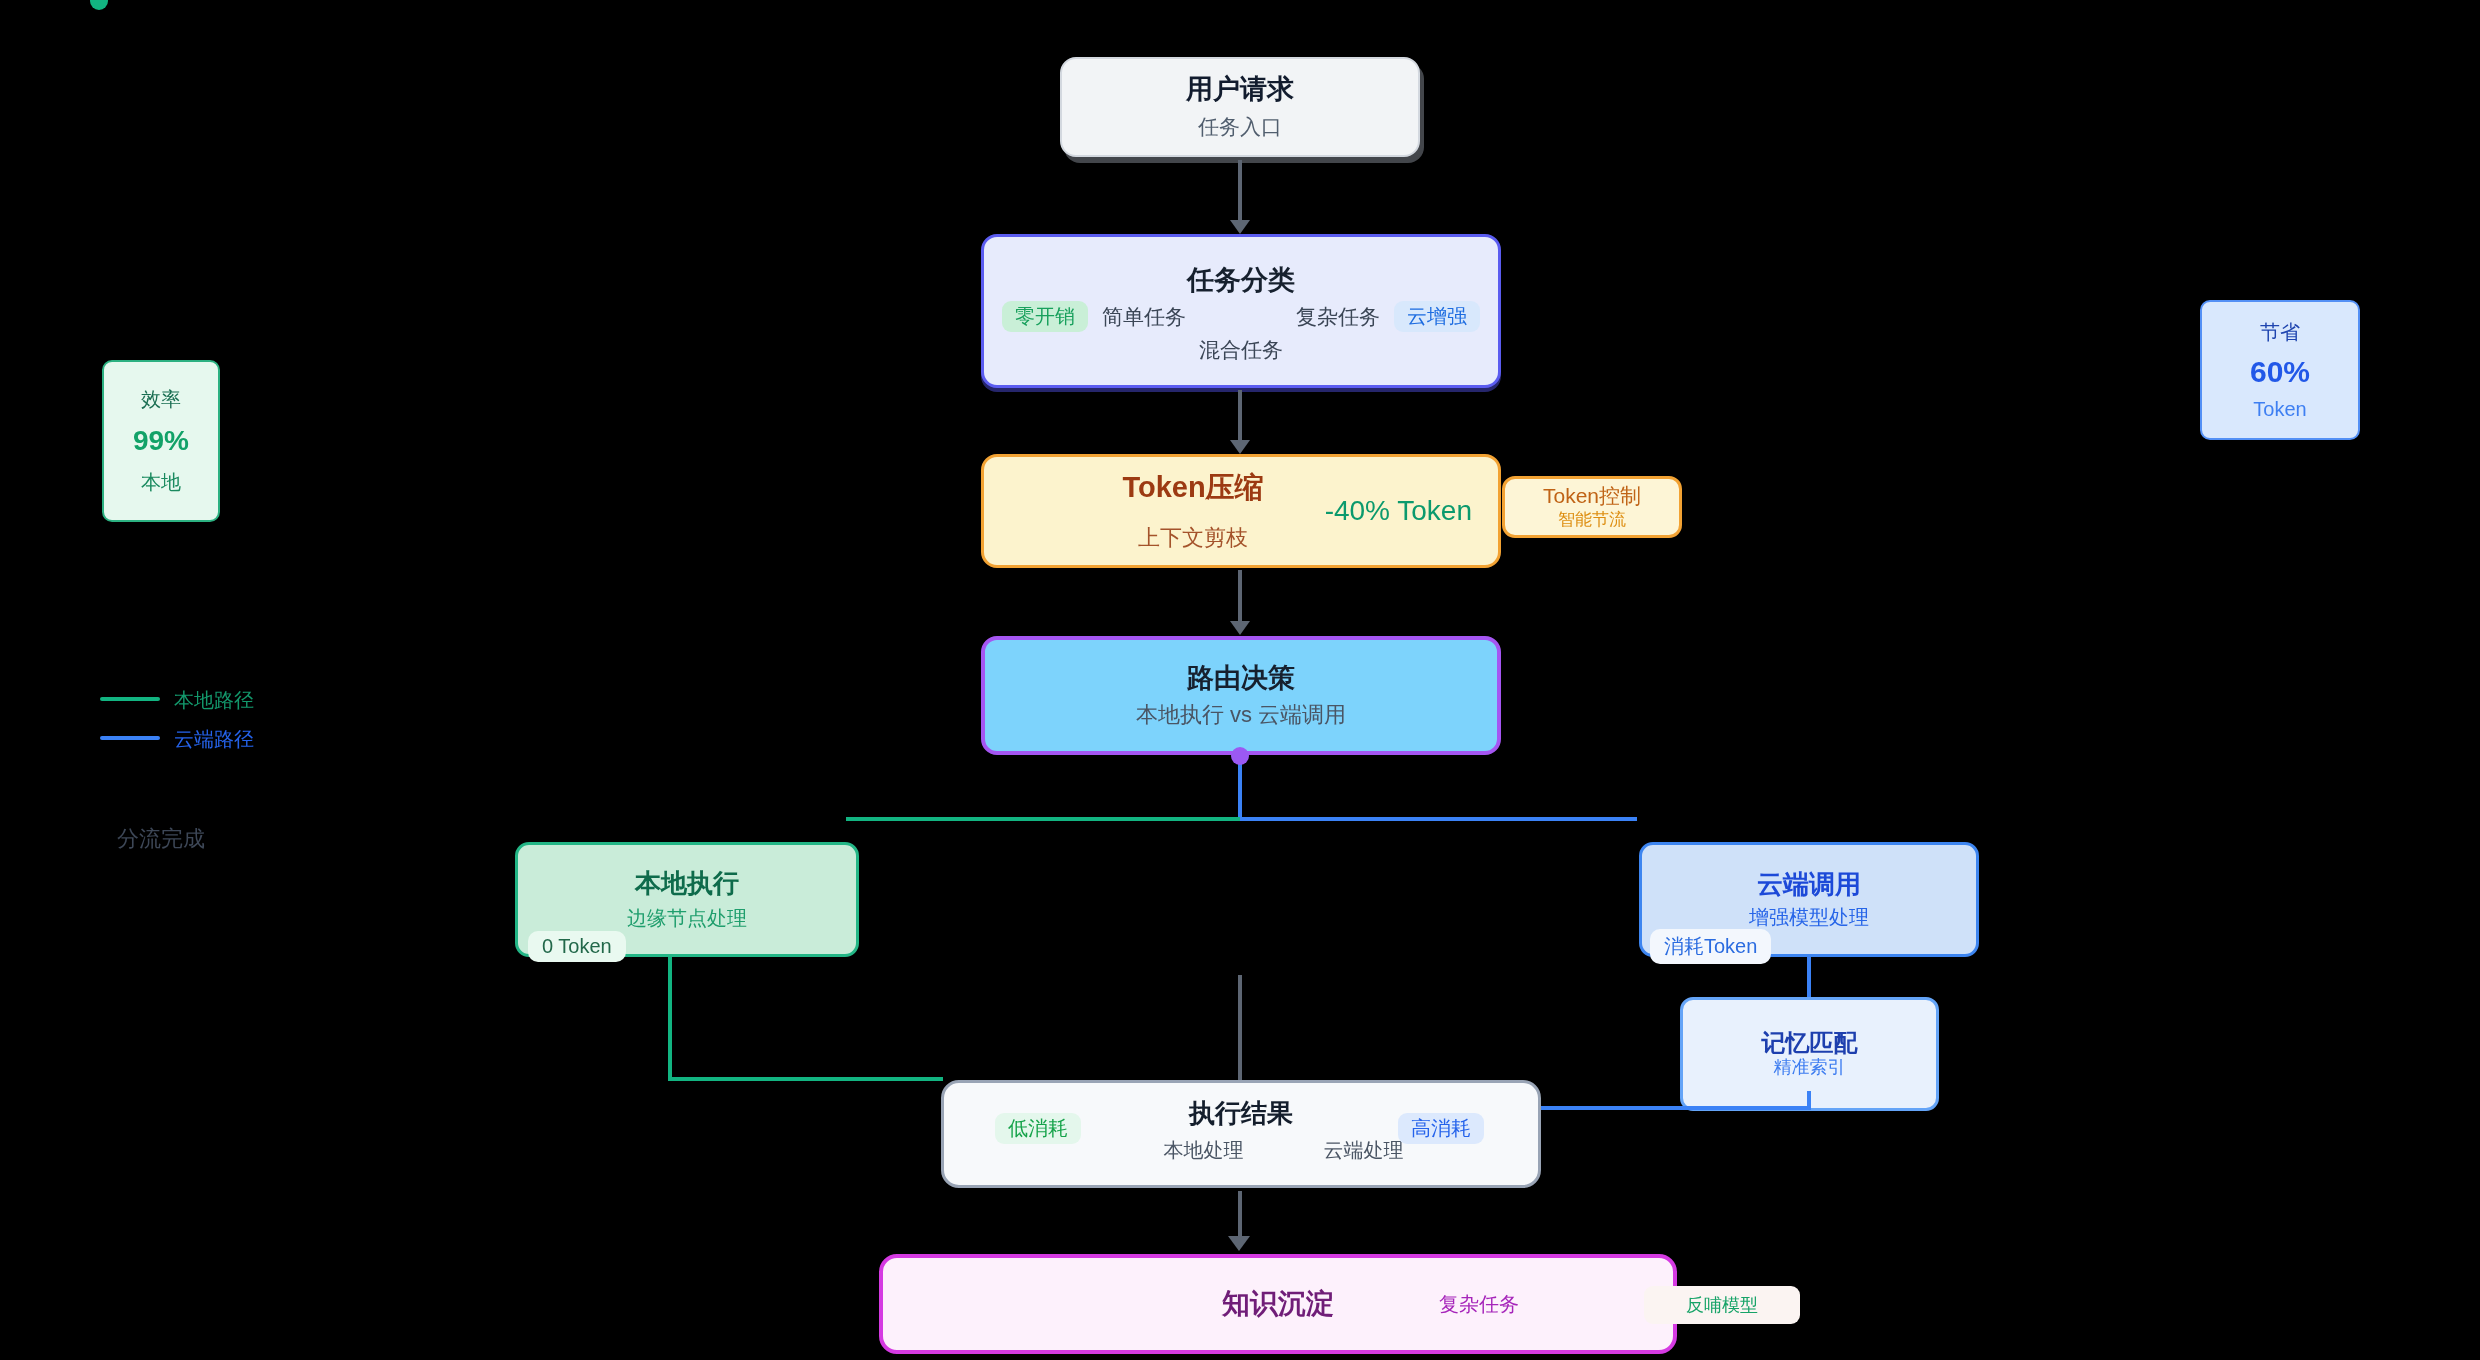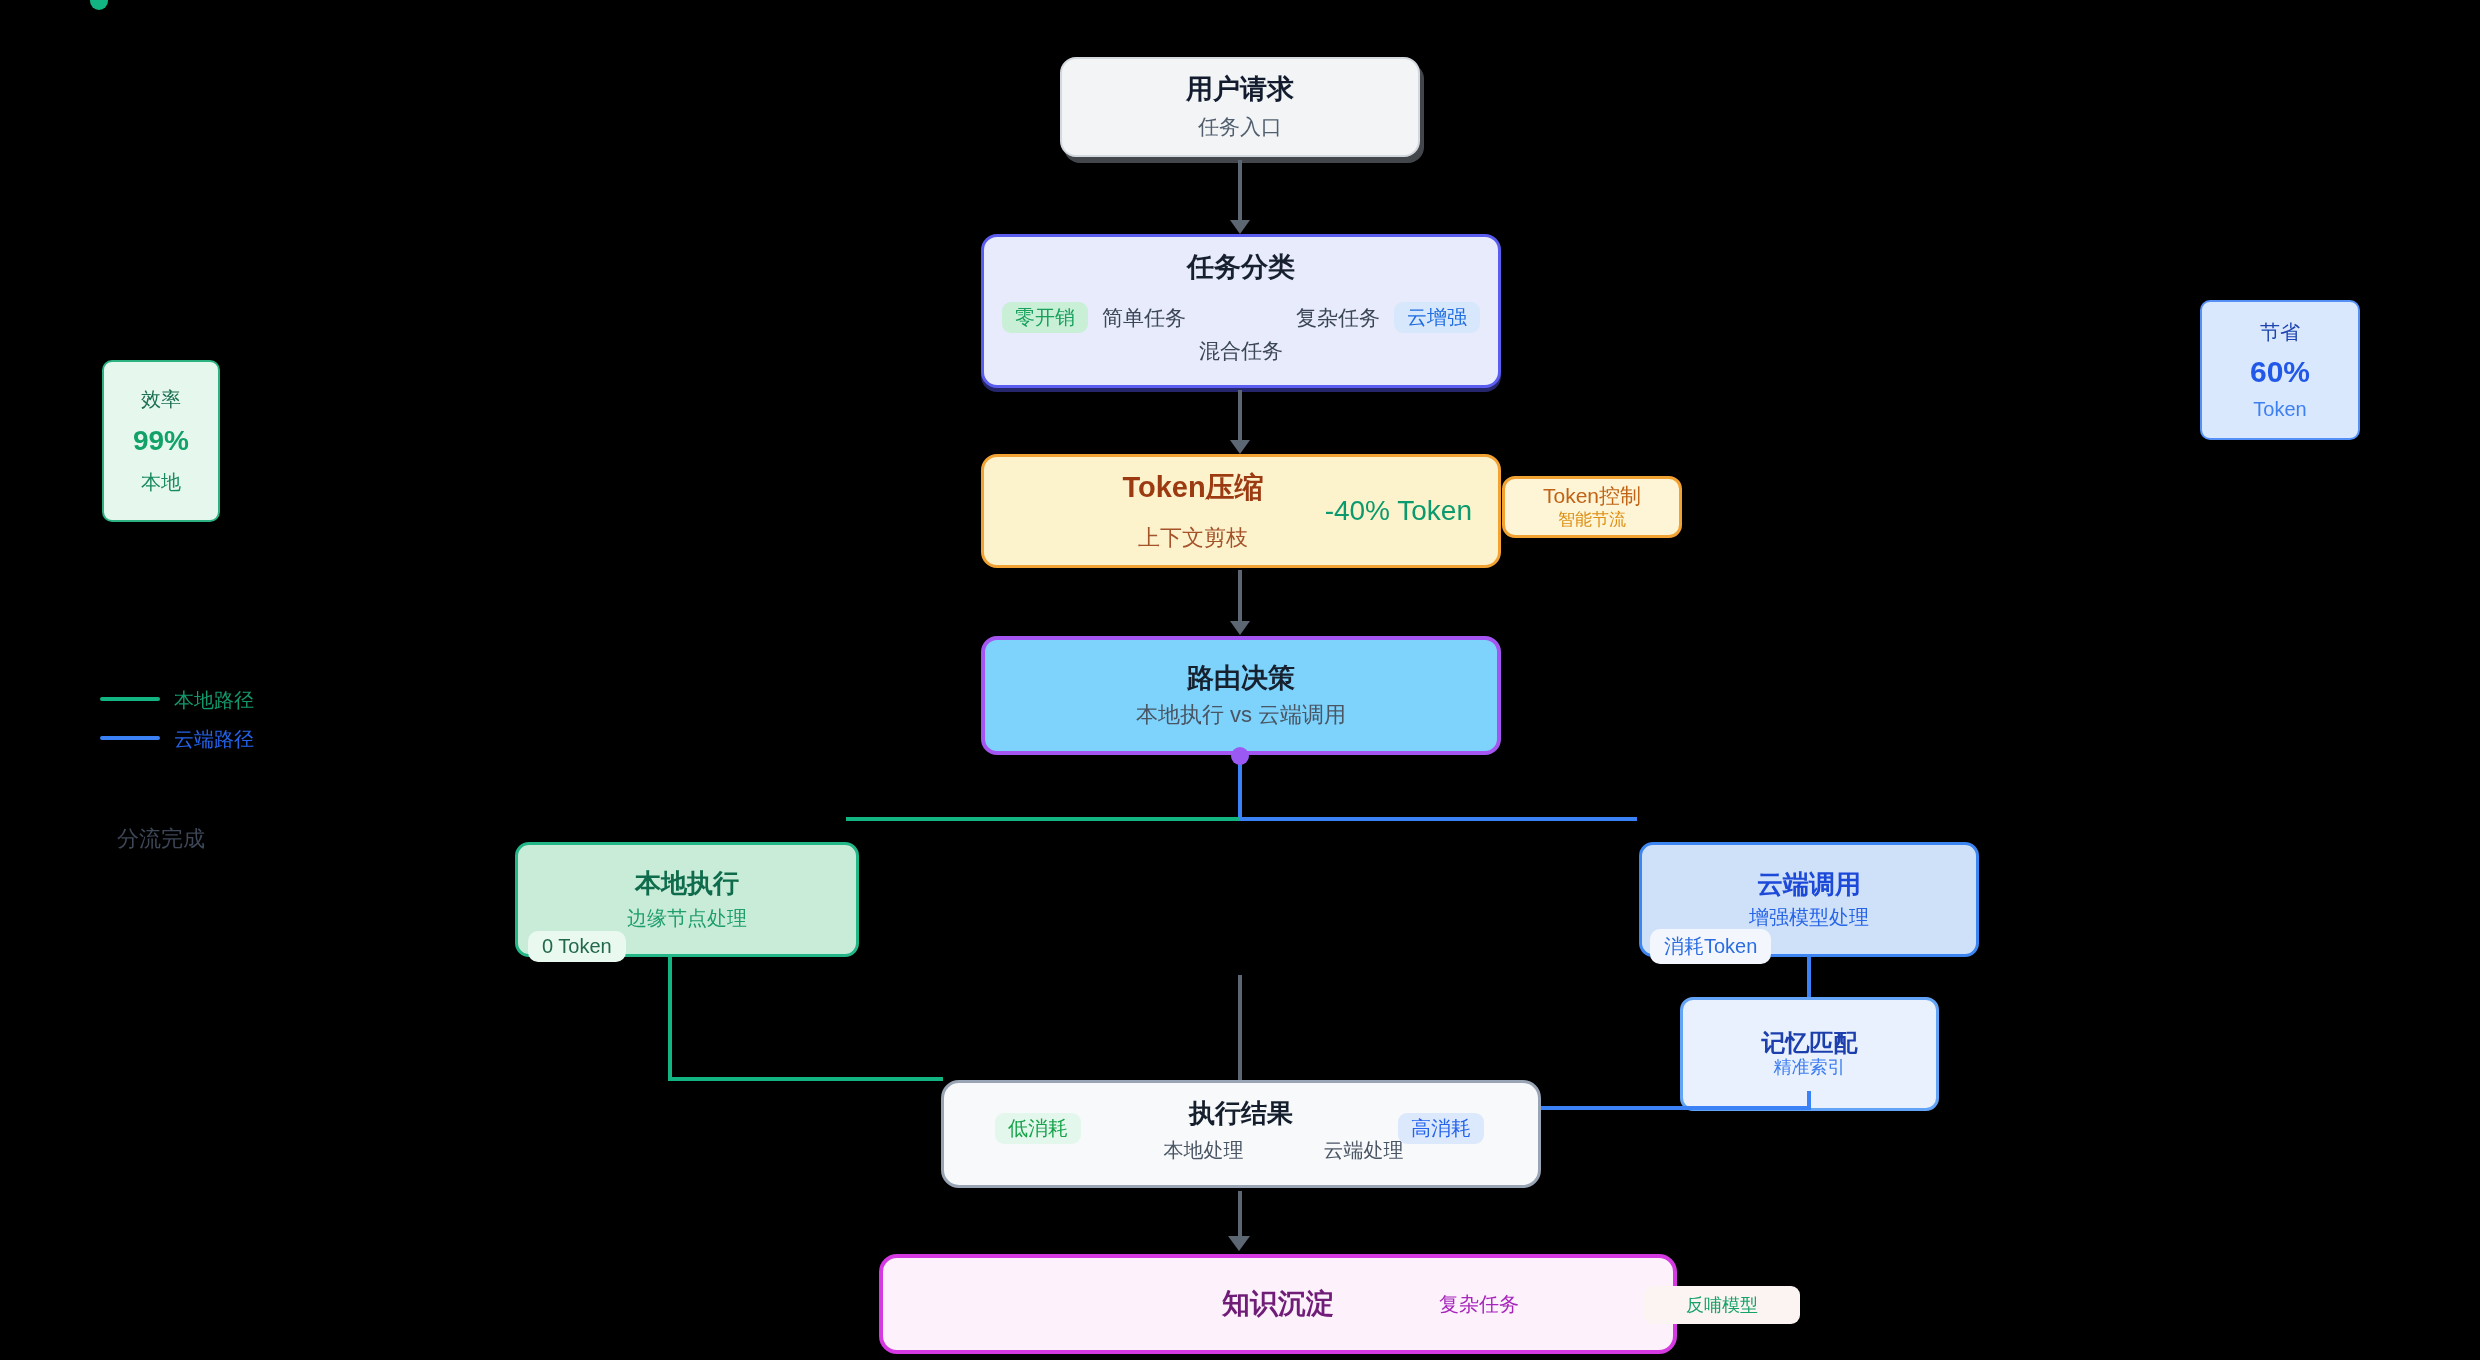--- a/index.html
+++ b/index.html
@@ -20,23 +20,23 @@
   .cornerbadge{position:absolute;border-radius:10px;padding:4px 14px;}
   .dot{position:absolute;border-radius:50%;}
 
   
   #user-request{left:1060px;top:57px;width:360px;height:100px;background:#f2f4f6;
     border:2px solid #d3d8df;box-shadow:4px 6px 0 rgba(148,155,167,.45);gap:9px;}
   #user-request .title{font-size:27px;color:#121c2e;}
   #user-request .sub{font-size:21px;color:#515e6e;}
 
   #task-classify{left:981px;top:234px;width:520px;height:154px;background:#e7ebfc;
-    border:3px solid #5b5cf0;box-shadow:0 4px 0 rgba(75,76,216,.5);justify-content:flex-start;padding-top:15px;}
+    border:3px solid #5b5cf0;box-shadow:0 4px 0 rgba(75,76,216,.5);justify-content:flex-start;padding-top:28px;}
   #task-classify .title{font-size:27px;color:#16202e;}
-  .tc-row{display:flex;align-items:center;width:100%;box-sizing:border-box;padding:0 18px;margin-top:19px;font-size:21px;color:#3b4656;}
+  .tc-row{display:flex;align-items:center;width:100%;box-sizing:border-box;padding:0 18px;margin-top:5px;font-size:21px;color:#3b4656;}
   .tc-row .spacer{flex:1;}
   .badge-green{background:#c9efd7;color:#18a05c;font-size:20px;}
   .badge-blue{background:#d8e8fc;color:#1d6ce0;font-size:20px;}
   .tc-mixed{font-size:21px;color:#3b4656;margin-top:4px;}
 
   #token-compress{left:981px;top:454px;width:520px;height:114px;background:#fcf3cd;
     border:3px solid var(--orange);gap:21px;}
   #token-compress .title{font-size:29px;color:#9c3a12;margin-right:96px;}
   #token-compress .sub{font-size:22px;color:#a4532b;margin-right:96px;}
   #token-metric{position:absolute;right:26px;top:50%;transform:translateY(-50%);

